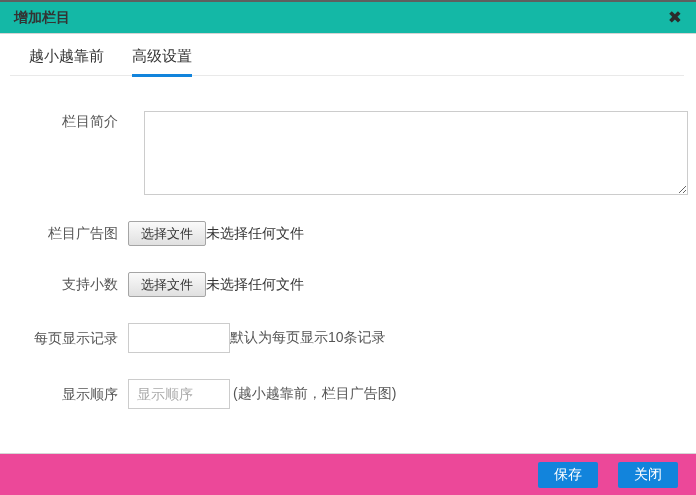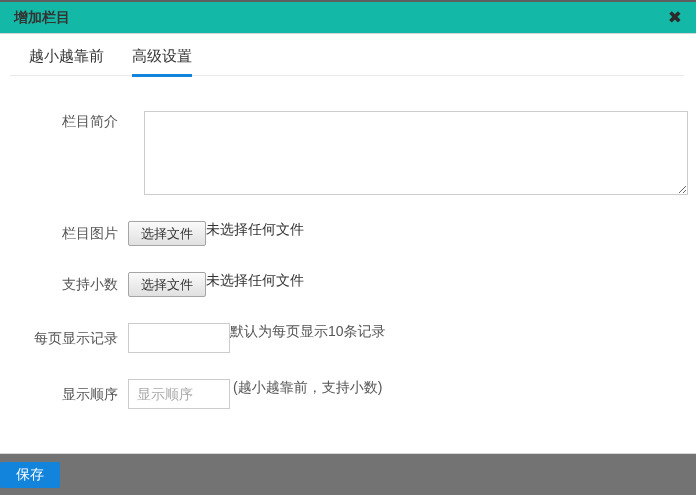--- a/index.html
+++ b/index.html
@@ -63,21 +63,21 @@
   .form-row.top { align-items: flex-start; gap: 16px; }
   .form-label {
     flex: none;
     width: 118px;
     text-align: right;
     font-size: 14px;
     color: #555;
     line-height: 25px;
   }
   .form-row.top .form-label { line-height: 17px; padding-top: 2px; }
-  .form-control { margin-left: 10px; display: flex; align-items: flex-start; }
+  .form-control { margin-left: 10px; display: flex; align-items: center; }
   textarea.intro-textarea {
     width: 544px;
     height: 84px;
     border: 1px solid #ccc;
     resize: both;
     outline: none;
     font: inherit;
     padding: 4px 6px;
     background: #fff;
   }
@@ -104,24 +104,25 @@
     font-family: inherit;
   }
   input.text-input::placeholder { color: #aaa; opacity: 1; }
   .hint { font-size: 14px; color: #555; }
   .hint.tight { margin-left: 3px; }
   
   .modal-footer {
     position: absolute;
     left: 0; right: 0; bottom: 0;
     height: 42px;
-    background: #737373;
+    background: #ec4899;
     border-top: 1px solid #d6d6d6;
     display: flex;
     align-items: center;
+    justify-content: flex-end;
     padding-right: 18px;
     gap: 20px;
   }
   .btn {
     min-width: 60px;
     height: 26px;
     background: var(--accent);
     color: #fff;
     font-size: 14px;
     border: none;
@@ -149,21 +150,21 @@
   <div class="form">
 
     <div class="form-row top">
       <span class="form-label">栏目简介</span>
       <div class="form-control">
         <textarea class="intro-textarea" style=""></textarea>
       </div>
     </div>
 
     <div class="form-row">
-      <span class="form-label">栏目图片</span>
+      <span class="form-label">栏目广告图</span>
       <div class="form-control">
         <button class="file-btn">选择文件</button>
         <span class="file-status">未选择任何文件</span>
       </div>
     </div>
 
     <div class="form-row">
       <span class="form-label">支持小数</span>
       <div class="form-control">
         <button class="file-btn">选择文件</button>
@@ -176,23 +177,24 @@
       <div class="form-control">
         <input type="text" class="text-input" value="" style="">
         <span class="hint">默认为每页显示10条记录</span>
       </div>
     </div>
 
     <div class="form-row">
       <span class="form-label">显示顺序</span>
       <div class="form-control">
         <input type="text" class="text-input" placeholder="显示顺序" style="">
-        <span class="hint tight">(越小越靠前，支持小数)</span>
+        <span class="hint tight">(越小越靠前，栏目广告图)</span>
       </div>
     </div>
 
   </div>
 
   <div class="modal-footer">
     <button class="btn">保存</button>
+    <button class="btn">关闭</button>
   </div>
 
 </div>
 
 </body></html>

